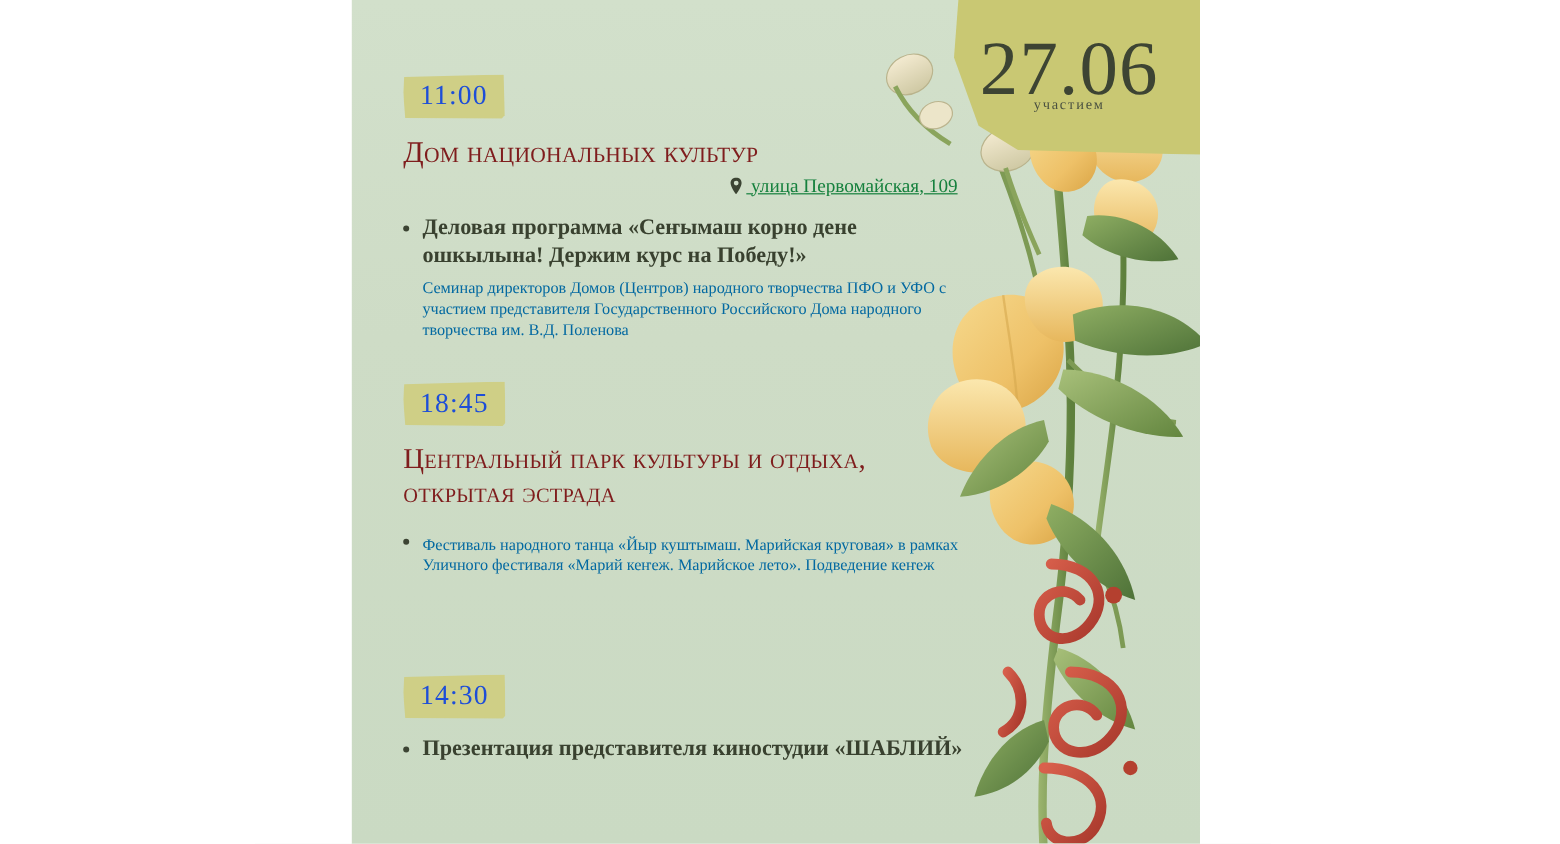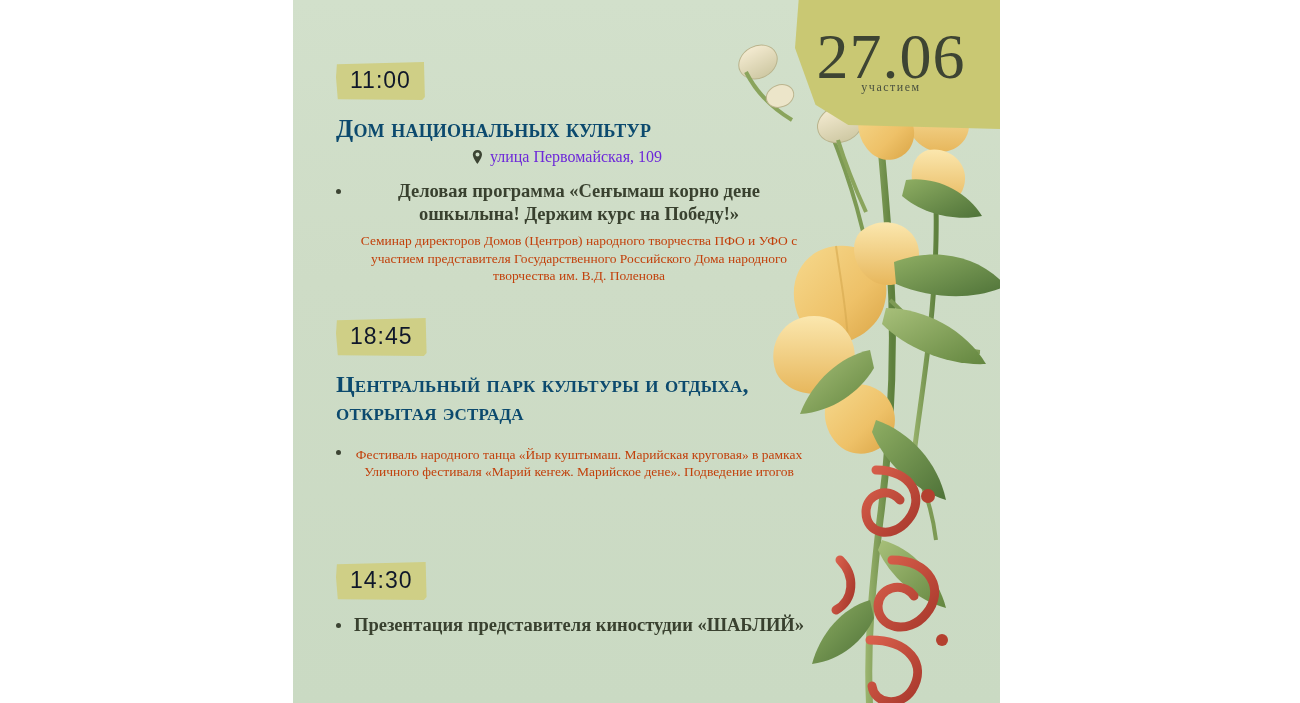--- a/index.html
+++ b/index.html
@@ -75,64 +75,64 @@
     left: 43px;
     top: 0;
     width: 470px;
     height: 703px;
     z-index: 4;
   }
 
   .time-chip {
     display: inline-block;
     background: #cfcf86;
-    color: #0f172a;
+    color: #1d4ed8;
     font-size: 23px;
     letter-spacing: 1px;
     padding: 5px 14px 6px 14px;
-    font-family: Liberation Sans, sans-serif;
+    font-family: Liberation Serif, serif;
   }
   
   .time-chip.rough {
     clip-path: polygon(1% 6%, 99% 0%, 100% 92%, 97% 100%, 2% 98%, 0% 40%);
   }
 
   .venue {
     margin: 14px 0 0 0;
     font-size: 25px;
-    font-weight: 700;
-    color: #0c4a6e;
+    font-weight: 400;
+    color: #7f1d1d;
     line-height: 1.18;
     letter-spacing: 0.2px;
     font-variant: small-caps;
     text-transform: none;
   }
   .venue.caps {
     font-size: 24px;
   }
 
   .address-line {
     margin-top: 4px;
-    text-align: center;
+    text-align: right;
     font-size: 16px;
-    color: #6d28d9;
+    color: #15803d;
     padding-right: 8px;
+    text-decoration: underline;
   }
   .pin-icon {
     display: inline-block;
     width: 11px;
     height: 14px;
     vertical-align: -2px;
     margin-right: 3px;
   }
 
   .bullet-item {
     display: flex;
     margin-top: 14px;
-    text-align: center;
   }
   .bullet-dot {
     flex: 0 0 auto;
     width: 16px;
     padding-top: 9px;
   }
   .bullet-dot span {
     display: block;
     width: 5px;
     height: 5px;
@@ -145,21 +145,21 @@
   .bullet-title {
     font-size: 18.5px;
     font-weight: 700;
     color: #39412f;
     line-height: 1.28;
   }
   .bullet-sub {
     margin-top: 5px;
     font-size: 13.5px;
     line-height: 1.32;
-    color: #c2410c;
+    color: #0369a1;
   }
 
   .block { position: absolute; left: 0; width: 470px; }
   .block-1 { top: 62px; }
   .block-2 { top: 318px; }
   .block-3 { top: 562px; }
 
   
   .botanical {
     position: absolute;
@@ -317,21 +317,21 @@
     </div>
 
     <div class="block block-2">
       <div class="time-chip rough">18:45</div>
       <div class="venue caps">Центральный парк культуры и отдыха, открытая эстрада</div>
       <div class="bullet-item">
         <div class="bullet-dot">
             <span></span>
           </div>
         <div class="bullet-body">
-          <div class="bullet-sub">Фестиваль народного танца «Йыр куштымаш. Марийская круговая» в рамках Уличного фестиваля «Марий кеҥеж. Марийское дене». Подведение итогов</div>
+          <div class="bullet-sub">Фестиваль народного танца «Йыр куштымаш. Марийская круговая» в рамках Уличного фестиваля «Марий кеҥеж. Марийское лето». Подведение кеҥеж</div>
         </div>
       </div>
     </div>
 
     <div class="block block-3">
       <div class="time-chip rough">14:30</div>
       <div class="bullet-item">
         <div class="bullet-dot">
             <span></span>
           </div>

